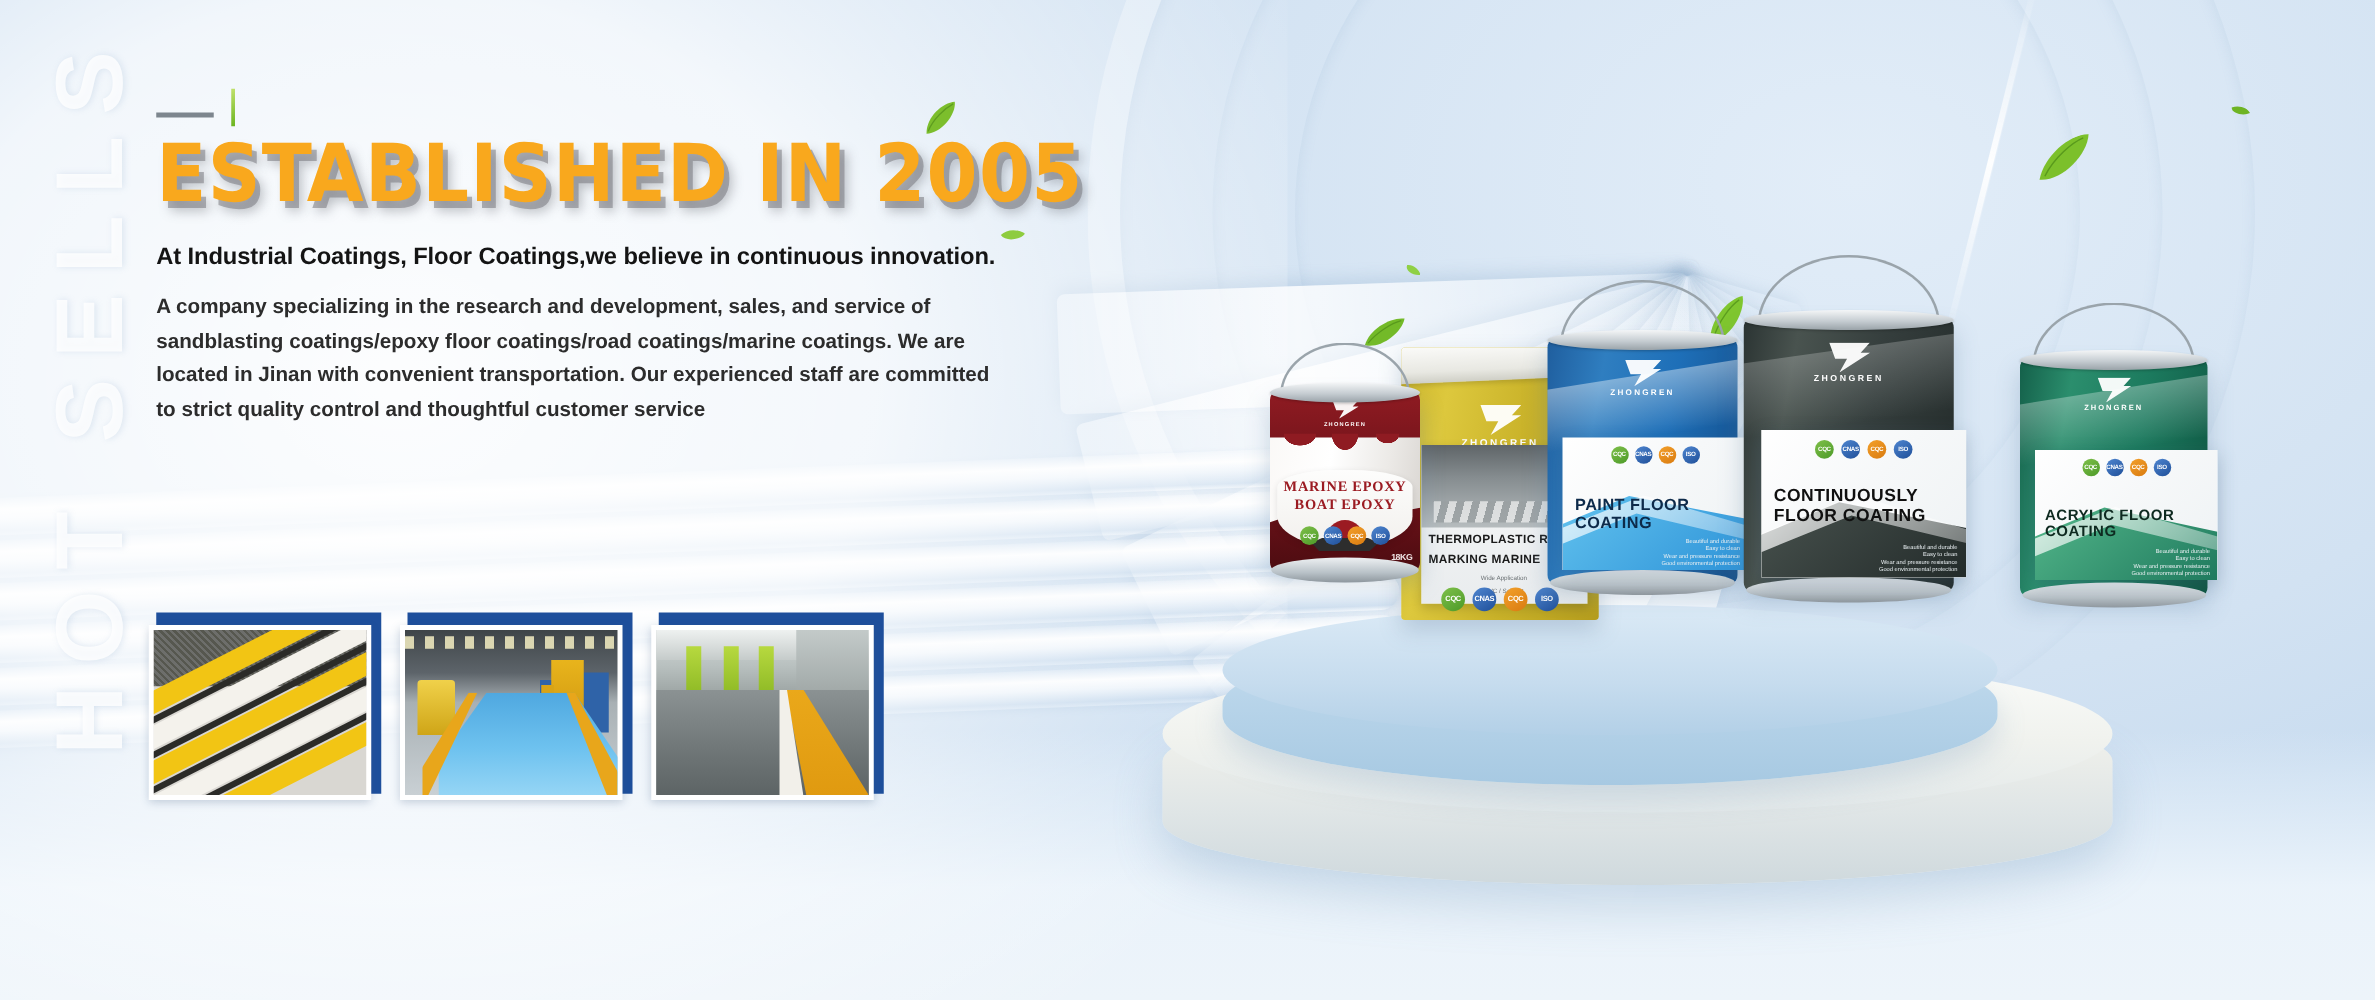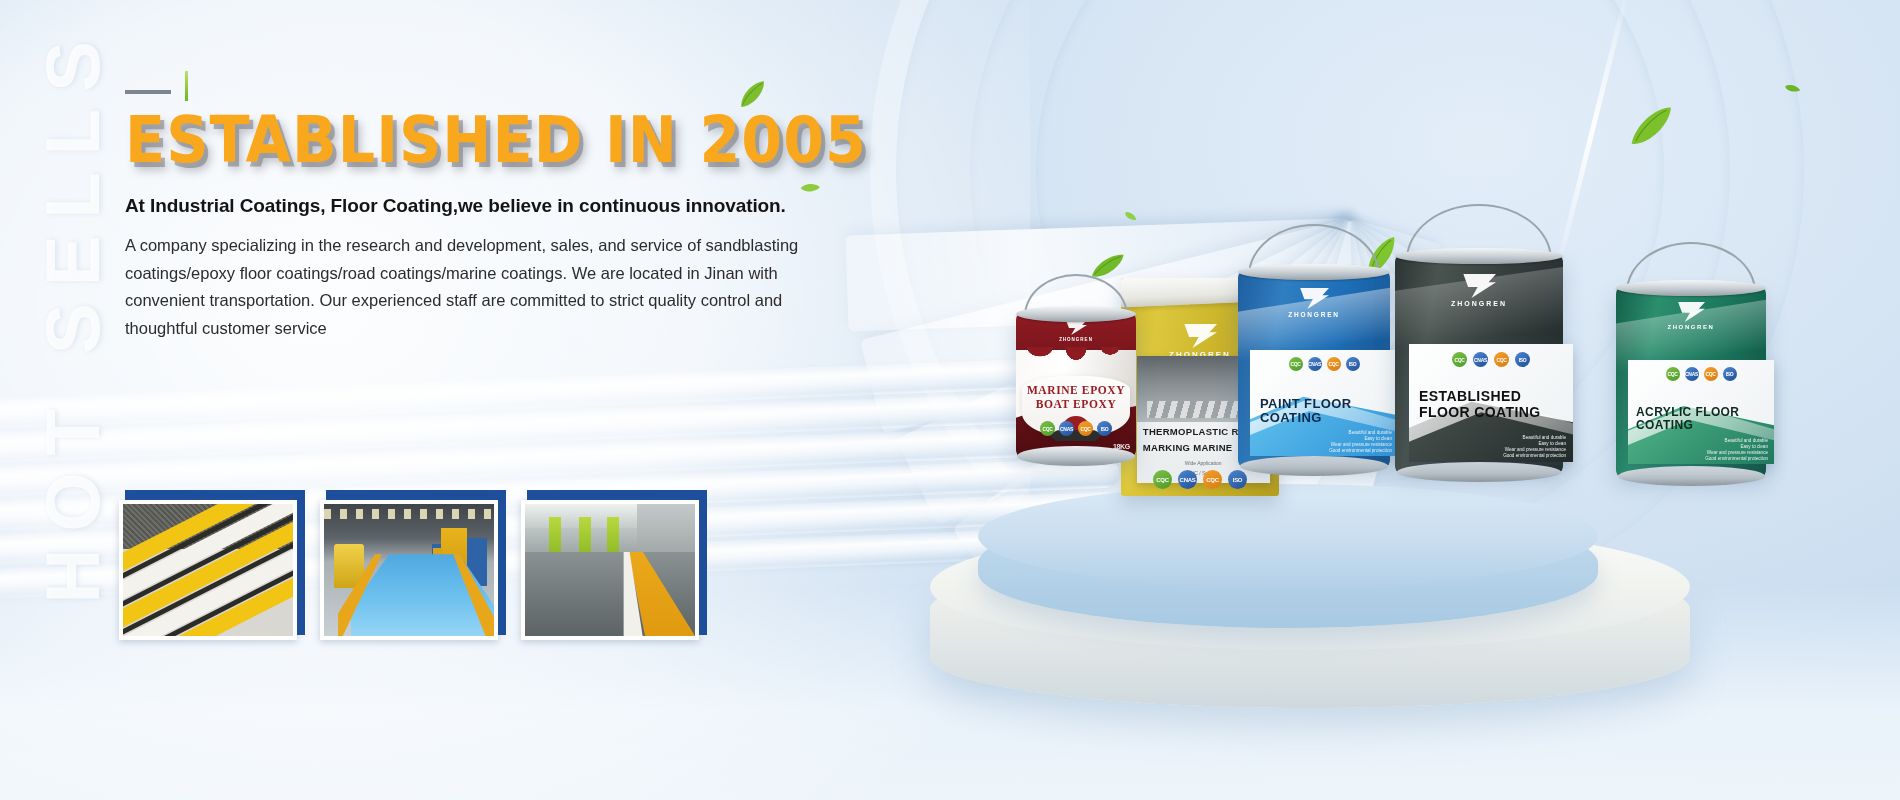--- a/index.html
+++ b/index.html
@@ -129,21 +129,21 @@
   }
 
   .lede{
     margin-top:22px;
     font-size:19px; font-weight:700; color:#141414;
     letter-spacing:-.1px; white-space:nowrap;
   }
 
   .body-copy{
     margin-top:15px; width:675px;
-    font-size:16.5px; line-height:27.5px; color:#2c2c2c; font-weight:400;
+    font-size:16.5px; line-height:27.5px; color:#2c2c2c; font-weight:700;
   }
 
   
   .thumbs{ position:absolute; left:125px; top:490px; display:flex; gap:21px; }
   .thumb{
     position:relative; width:180px; height:145px;
     background:#1e4f9c;
     padding:0;
   }
   .thumb .inner{
@@ -526,21 +526,21 @@
                       clip-path:polygon(0 50%,38% 12%,100% 42%,100% 100%,0 100%);"></div>
           <div style="position:absolute;left:0;bottom:0;width:100%;height:78%;
                       background:linear-gradient(140deg,rgba(255,255,255,.9),rgba(255,255,255,.3));
                       clip-path:polygon(0 62%,46% 28%,100% 58%,100% 70%,44% 46%,0 78%);"></div>
           <div class="badges" style="position:absolute;left:0;top:8px;width:100%;gap:6px;">
             <div class="badge b-green" style="width:15px;height:15px;font-size:5px;">CQC</div>
             <div class="badge b-blue" style="width:15px;height:15px;font-size:5px;">CNAS</div>
             <div class="badge b-orange" style="width:15px;height:15px;font-size:5px;">CQC</div>
             <div class="badge b-iso" style="width:15px;height:15px;font-size:5px;">ISO</div>
           </div>
-          <div class="ttl" style="position:absolute;left:10px;top:38%;font-size:14px;color:#101010;">ESTABLISHED</div>
+          <div class="ttl" style="position:absolute;left:10px;top:38%;font-size:14px;color:#101010;">CONTINUOUSLY</div>
           <div class="ttl" style="position:absolute;left:10px;top:52%;font-size:14px;color:#101010;">FLOOR COATING</div>
           <div class="sub" style="position:absolute;right:7px;bottom:21px;width:100%;">Beautiful and durable</div>
           <div class="sub" style="position:absolute;right:7px;bottom:15px;width:100%;">Easy to clean</div>
           <div class="sub" style="position:absolute;right:7px;bottom:9px;width:100%;">Wear and pressure resistance</div>
           <div class="sub" style="position:absolute;right:7px;bottom:3px;width:100%;">Good environmental protection</div>
         </div>
       </div>
     </div>
 
     <div class="prod" style="left:1616px; top:280px; width:150px; height:206px; z-index:6;text-decoration:underline;">
@@ -628,21 +628,21 @@
 
     <div class="deco">
       <div class="dash"></div>
       <div class="tick"></div>
     </div>
 
 
     <div class="headline">ESTABLISHED IN 2005</div>
 
 
-    <div class="lede">At Industrial Coatings, Floor Coating,we believe in continuous innovation.</div>
+    <div class="lede">At Industrial Coatings, Floor Coatings,we believe in continuous innovation.</div>
 
     <div class="body-copy">A company specializing in the research and development, sales, and service of sandblasting coatings/epoxy floor coatings/road coatings/marine coatings. We are located in Jinan with convenient transportation. Our experienced staff are committed to strict quality control and thoughtful customer service</div>
   </div>
 
   <div class="thumbs">
 
     <div class="thumb">
       <div class="inner">
         <div class="pic pic-road">
           <div class="asphalt"></div>

